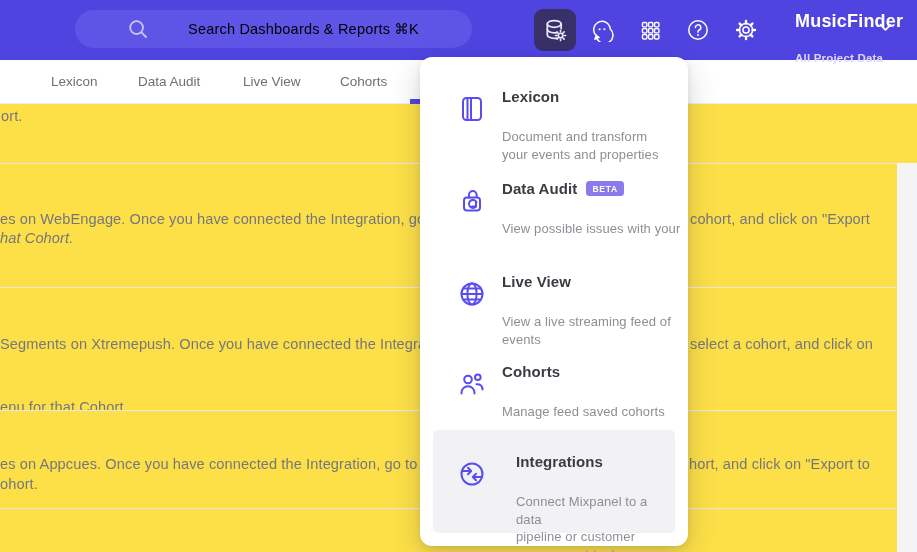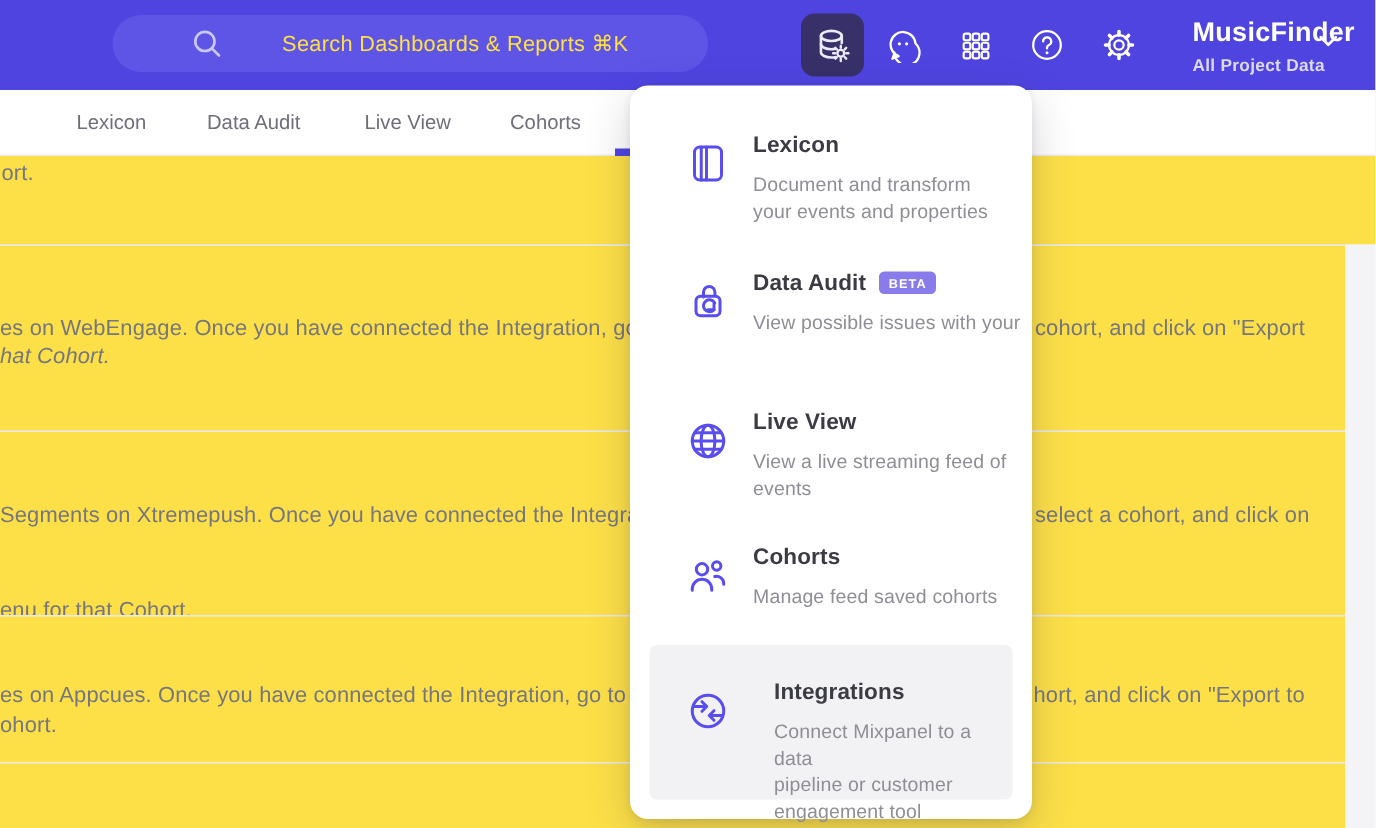--- a/index.html
+++ b/index.html
@@ -4,27 +4,27 @@
 <style>
   * { margin:0; padding:0; box-sizing:border-box; }
   html,body { width:917px; height:552px; }
   body { font-family:"Liberation Sans", sans-serif; }
   .page { position:relative; width:917px; height:552px; background:#f4f4f6; overflow:hidden; }
 
   
   .header { position:absolute; left:0; top:0; width:917px; height:60px; background:#4f44e0; z-index:5; }
   .search-pill { position:absolute; left:75px; top:10px; width:397px; height:38px; border-radius:19px;
     background:#5e54e6; display:flex; align-items:center; justify-content:center; gap:12px; cursor:pointer; }
-  .search-pill span { color:#fde047; font-size:14.5px; letter-spacing:.2px;margin-left:28px; }
+  .search-pill span { color:#000000; font-size:14.5px; letter-spacing:.2px;margin-left:28px; }
   .hdr-btn { position:absolute; top:9px; width:42px; height:42px; border-radius:9px;
     display:flex; align-items:center; justify-content:center; cursor:pointer; }
   .hdr-btn.active { background:#373069; }
   .project { position:absolute; left:795px; top:11px; cursor:pointer; }
   .project .pname { color:#ffffff; font-size:18px; font-weight:700; letter-spacing:.2px; }
-  .project .pscope { color:#dcd8f8; font-size:11.5px; font-weight:700; margin-top:6px; letter-spacing:.2px; }
+  .project .pscope { color:#dcd8f8; font-size:11.5px; font-weight:700; margin-top:20px; letter-spacing:.2px; }
   .chevron { position:absolute; left:879px; top:23px; }
 
   
   .nav { position:absolute; left:0; top:60px; width:917px; height:44px; background:#ffffff; border-bottom:1px solid #ececf0; }
   .tab { position:absolute; top:0; height:44px; line-height:44px; font-size:13.5px; color:#6f6f79; cursor:pointer; }
   .tab-indicator { position:absolute; left:410px; top:99px; width:21px; height:5px; background:#4f44e0; z-index:2; }
 
   
   .row { position:absolute; left:0; background:#fde047; }
   .row.bordered { border-top:1px solid #e9e9ed; }
@@ -34,21 +34,21 @@
   
   .panel { position:absolute; left:420px; top:57px; width:268px; height:489px; background:#ffffff;
     border-radius:12px; box-shadow:0 10px 30px rgba(40,40,70,.20), 0 2px 6px rgba(40,40,70,.10); z-index:10; }
   .menu-item { position:absolute; left:0; width:268px; display:flex; gap:14px; padding-left:36px; cursor:pointer; }
   .menu-item .mi-icon { width:32px; height:32px; flex:0 0 32px; margin-top:5px; }
   .mi-title-row { display:flex; align-items:center; gap:9px; }
   .mi-title { font-size:15px; font-weight:700; color:#3b3b43; letter-spacing:.1px; }
   .mi-badge { background:#897bea; color:#ffffff; font-size:8.5px; font-weight:700; letter-spacing:.7px;
     padding:3px 6px 2px; border-radius:3.5px; }
   .mi-badge:empty { display:none; }
-  .mi-desc { margin-top:9px; }
+  .mi-desc { margin-top:23px; }
   .mi-desc div { font-size:13px; color:#8e8e96; line-height:17.5px; letter-spacing:.1px; }
   .highlight-block { position:absolute; left:13px; top:373px; width:242px; height:103px; background:#f2f2f4; border-radius:5px; }
   .menu-item.in-highlight { left:13px; width:242px; padding-left:23px; padding-top:23px; }
 </style>
 </head>
 <body>
 
 <div class="page">
 
   <div class="header">

